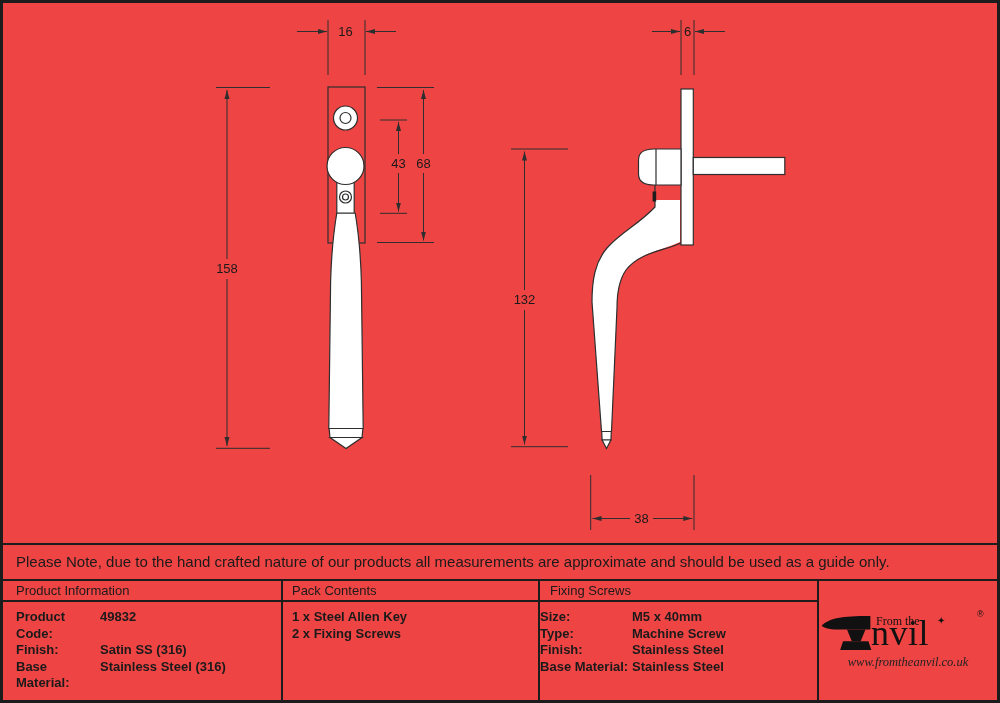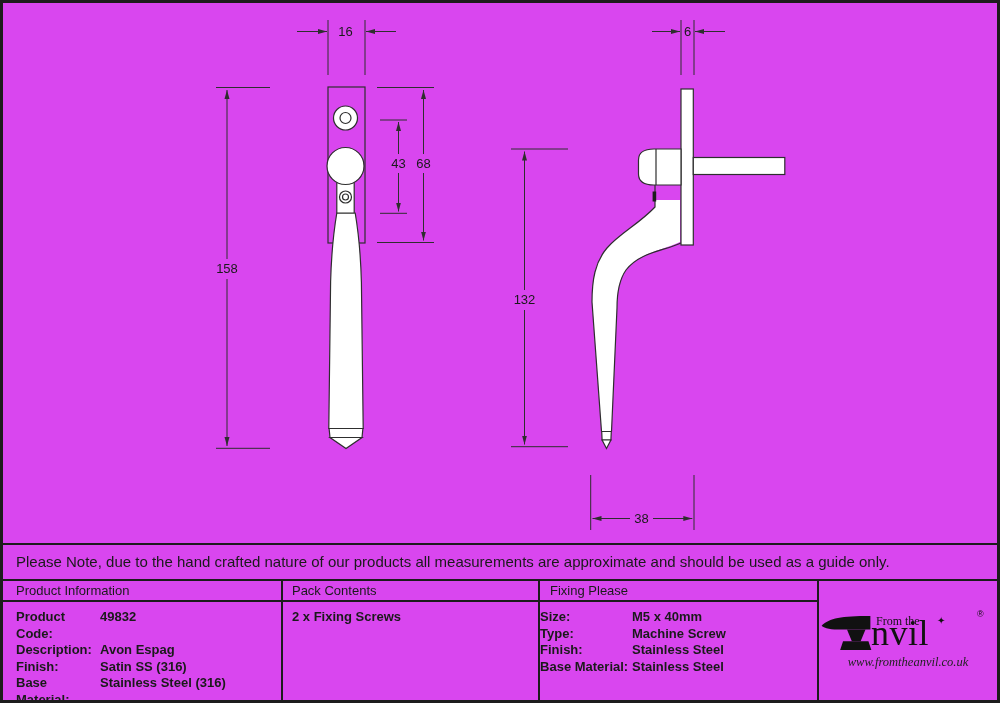--- a/index.html
+++ b/index.html
@@ -1,18 +1,18 @@
 <!DOCTYPE html>
 <html><head>
 <meta charset="utf-8">
 <style>
   html,body{margin:0;padding:0;background:#e8e8e8;}
   .page{
     position:relative;width:1000px;height:703px;margin:0 auto;
-    background:#d946ef;border:3px solid #1c1c1c;box-sizing:border-box;
+    background:#ef4444;border:3px solid #1c1c1c;box-sizing:border-box;
     font-family:"Liberation Sans","DejaVu Sans",sans-serif;color:#1a1a1a;
     overflow:hidden;
   }
   .drawing-area{position:absolute;left:0;top:0;width:994px;height:540px;}
   .note-bar{
     position:absolute;left:0;top:540px;width:994px;height:38px;box-sizing:border-box;
     border-top:2px solid #1c1c1c;border-bottom:2px solid #1c1c1c;
     font-size:15px;line-height:33px;padding-left:13px;white-space:nowrap;overflow:hidden;
   }
   .spec-table{position:absolute;left:0;top:578px;width:994px;height:145px;display:flex;}
@@ -153,43 +153,40 @@
   <div class="spec-table">
 
     <div class="col col1 bordered">
       <div class="col-header">Product Information</div>
       <div class="col-body">
         <div class="kv">
           <span class="k">Product Code:</span>
           <span class="v">49832</span>
         </div>
         <div class="kv">
-          <span class="k">Description:</span>
-          <span class="v">Avon Espag</span>
-        </div>
-        <div class="kv">
           <span class="k">Finish:</span>
           <span class="v">Satin SS (316)</span>
         </div>
         <div class="kv">
           <span class="k">Base Material:</span>
           <span class="v">Stainless Steel (316)</span>
         </div>
       </div>
     </div>
 
     <div class="col col2 bordered">
       <div class="col-header">Pack Contents</div>
       <div class="col-body">
+        <div>1 x Steel Allen Key</div>
         <div>2 x Fixing Screws</div>
       </div>
     </div>
 
     <div class="col col3 bordered">
-      <div class="col-header">Fixing Please</div>
+      <div class="col-header">Fixing Screws</div>
       <div class="col-body">
         <div class="kv">
           <span class="k">Size:</span>
           <span class="v">M5 x 40mm</span>
         </div>
         <div class="kv">
           <span class="k">Type:</span>
           <span class="v">Machine Screw</span>
         </div>
         <div class="kv">

